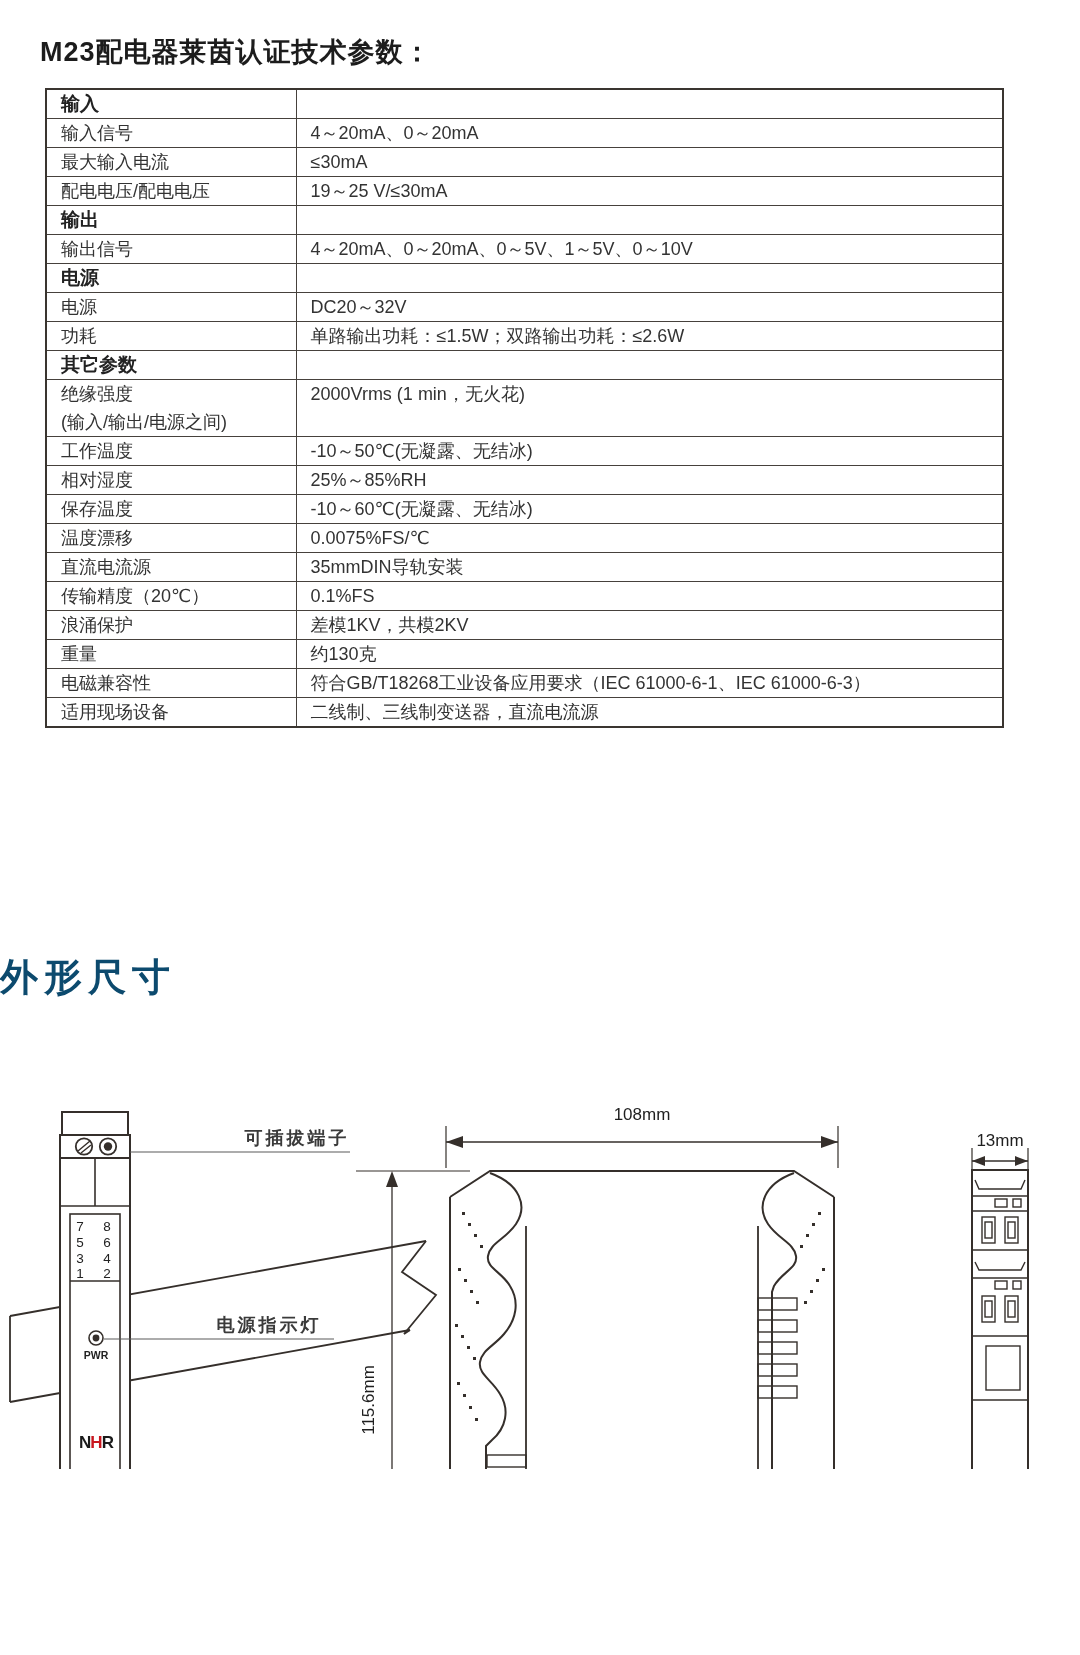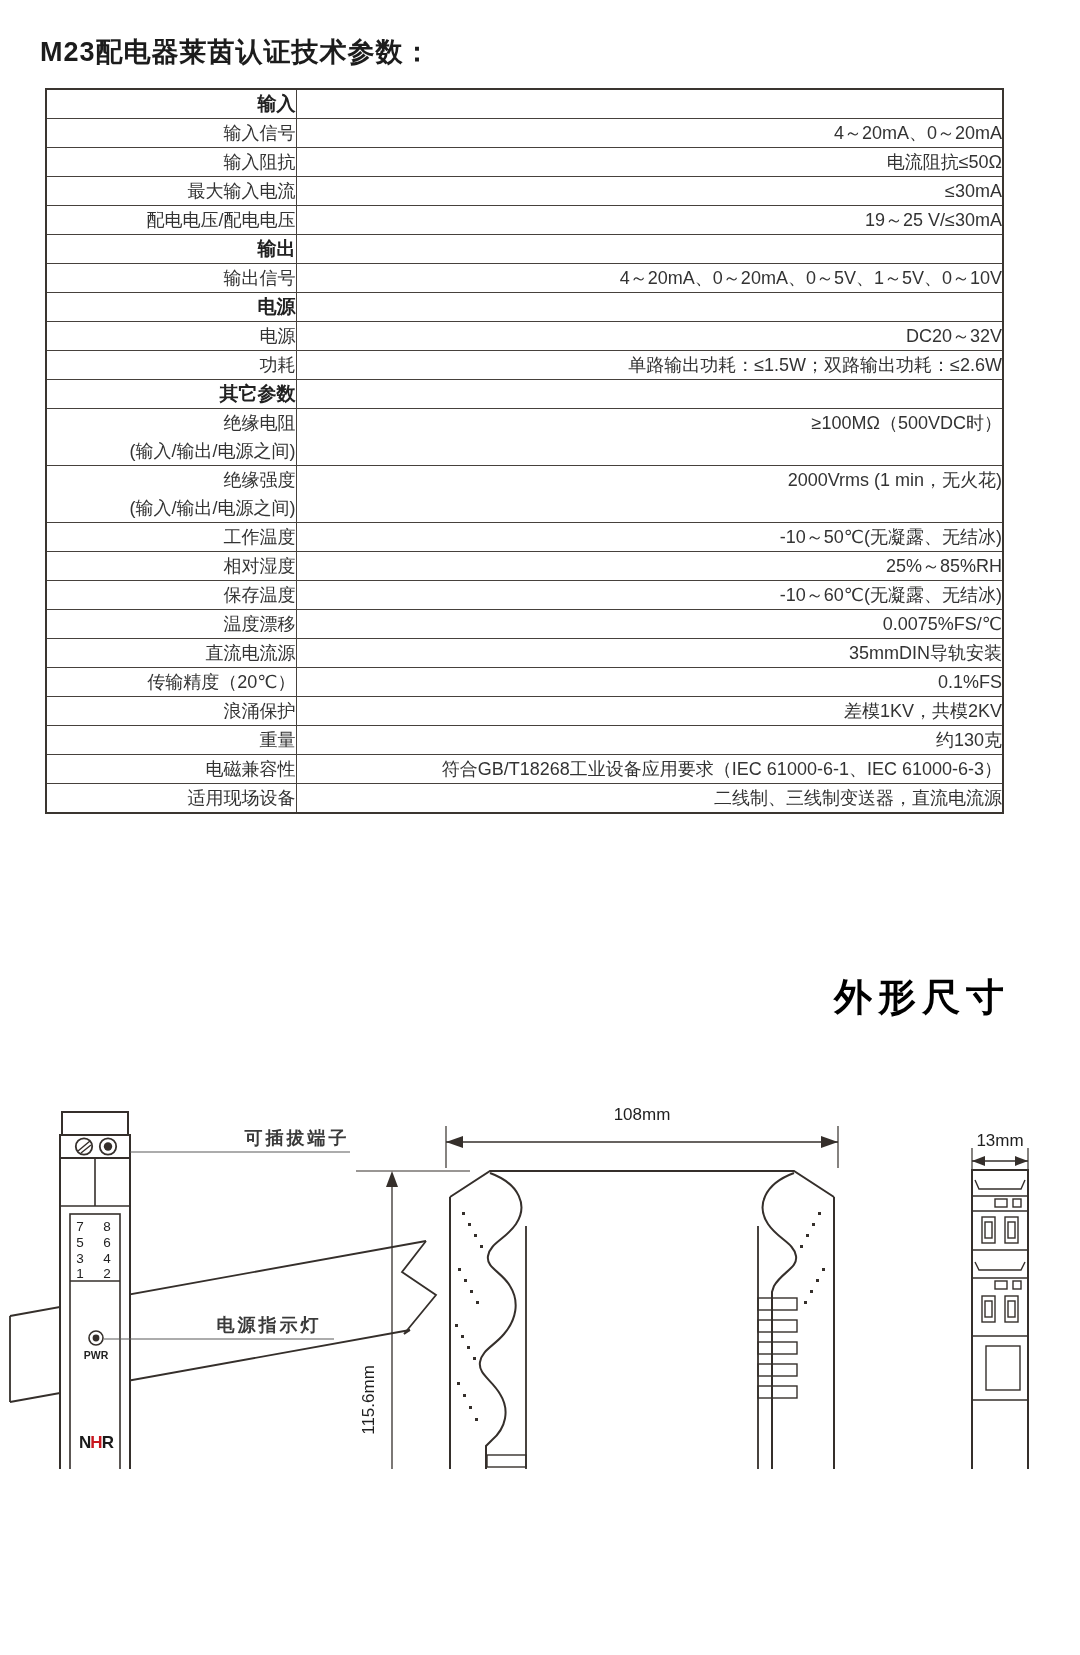--- a/index.html
+++ b/index.html
@@ -1,23 +1,23 @@
 <!DOCTYPE html>
 <html><head>
 <meta charset="utf-8">
 <style>
   html,body{margin:0;padding:0;background:#ffffff;}
   body{font-family:"Liberation Sans","DejaVu Sans",sans-serif;color:#242424;}
   #page{position:relative;width:1080px;height:1469px;background:#fff;overflow:hidden;}
   #doc-title{position:absolute;left:40px;top:16px;font-size:27px;font-weight:bold;color:#1c1c1c;letter-spacing:1px;}
   #spec-table{position:absolute;left:45px;top:88px;width:957px;border-collapse:collapse;table-layout:fixed;}
-  #spec-table td{border:1px solid #46413c;vertical-align:top;font-size:18px;line-height:28px;height:28px;color:#333;padding:0 0 0 14px;white-space:pre-line;text-align:right;}
+  #spec-table td{border:1px solid #46413c;vertical-align:top;font-size:18px;line-height:28px;height:28px;color:#333;padding:0 0 0 14px;white-space:pre-line;}
   #spec-table{border:2px solid #3a3530;}
   #spec-table td.sec{font-weight:bold;font-size:19px;color:#222;}
-  .outline-title{position:absolute;left:0;top:952px;width:1010px;text-align:right;font-size:38px;font-weight:bold;color:#000000;letter-spacing:6px;margin-top:20px;}
+  .outline-title{position:absolute;left:0;top:952px;width:1010px;text-align:left;font-size:38px;font-weight:bold;color:#0c4a6e;letter-spacing:6px;}
   #drawing-svg{position:absolute;left:0;top:1035px;}
   svg text{font-family:"Liberation Sans","DejaVu Sans",sans-serif;}
   .cjk-label{font-size:18px;font-weight:bold;letter-spacing:3px;fill:#3a3a3a;}
   .dim-text{font-size:17px;fill:#1f1f1f;}
   .term-num{font-size:13.5px;fill:#222;}
 </style>
 </head>
 <body>
 
 <div id="page">
@@ -32,24 +32,20 @@
     <tbody>
         <tr>
           <td class="sec">输入</td>
           <td></td>
         </tr>
         <tr>
           <td>输入信号</td>
           <td>4～20mA、0～20mA</td>
         </tr>
         <tr>
-          <td>输入阻抗</td>
-          <td>电流阻抗≤50Ω</td>
-        </tr>
-        <tr>
           <td>最大输入电流</td>
           <td>≤30mA</td>
         </tr>
         <tr>
           <td>配电电压/配电电压</td>
           <td>19～25 V/≤30mA</td>
         </tr>
         <tr>
           <td class="sec">输出</td>
           <td></td>
@@ -66,25 +62,20 @@
           <td>电源</td>
           <td>DC20～32V</td>
         </tr>
         <tr>
           <td>功耗</td>
           <td>单路输出功耗：≤1.5W；双路输出功耗：≤2.6W</td>
         </tr>
         <tr>
           <td class="sec">其它参数</td>
           <td></td>
-        </tr>
-        <tr>
-          <td>绝缘电阻
-(输入/输出/电源之间)</td>
-          <td>≥100MΩ（500VDC时）</td>
         </tr>
         <tr>
           <td>绝缘强度
 (输入/输出/电源之间)</td>
           <td>2000Vrms (1 min，无火花)</td>
         </tr>
         <tr>
           <td>工作温度</td>
           <td>-10～50℃(无凝露、无结冰)</td>
         </tr>

